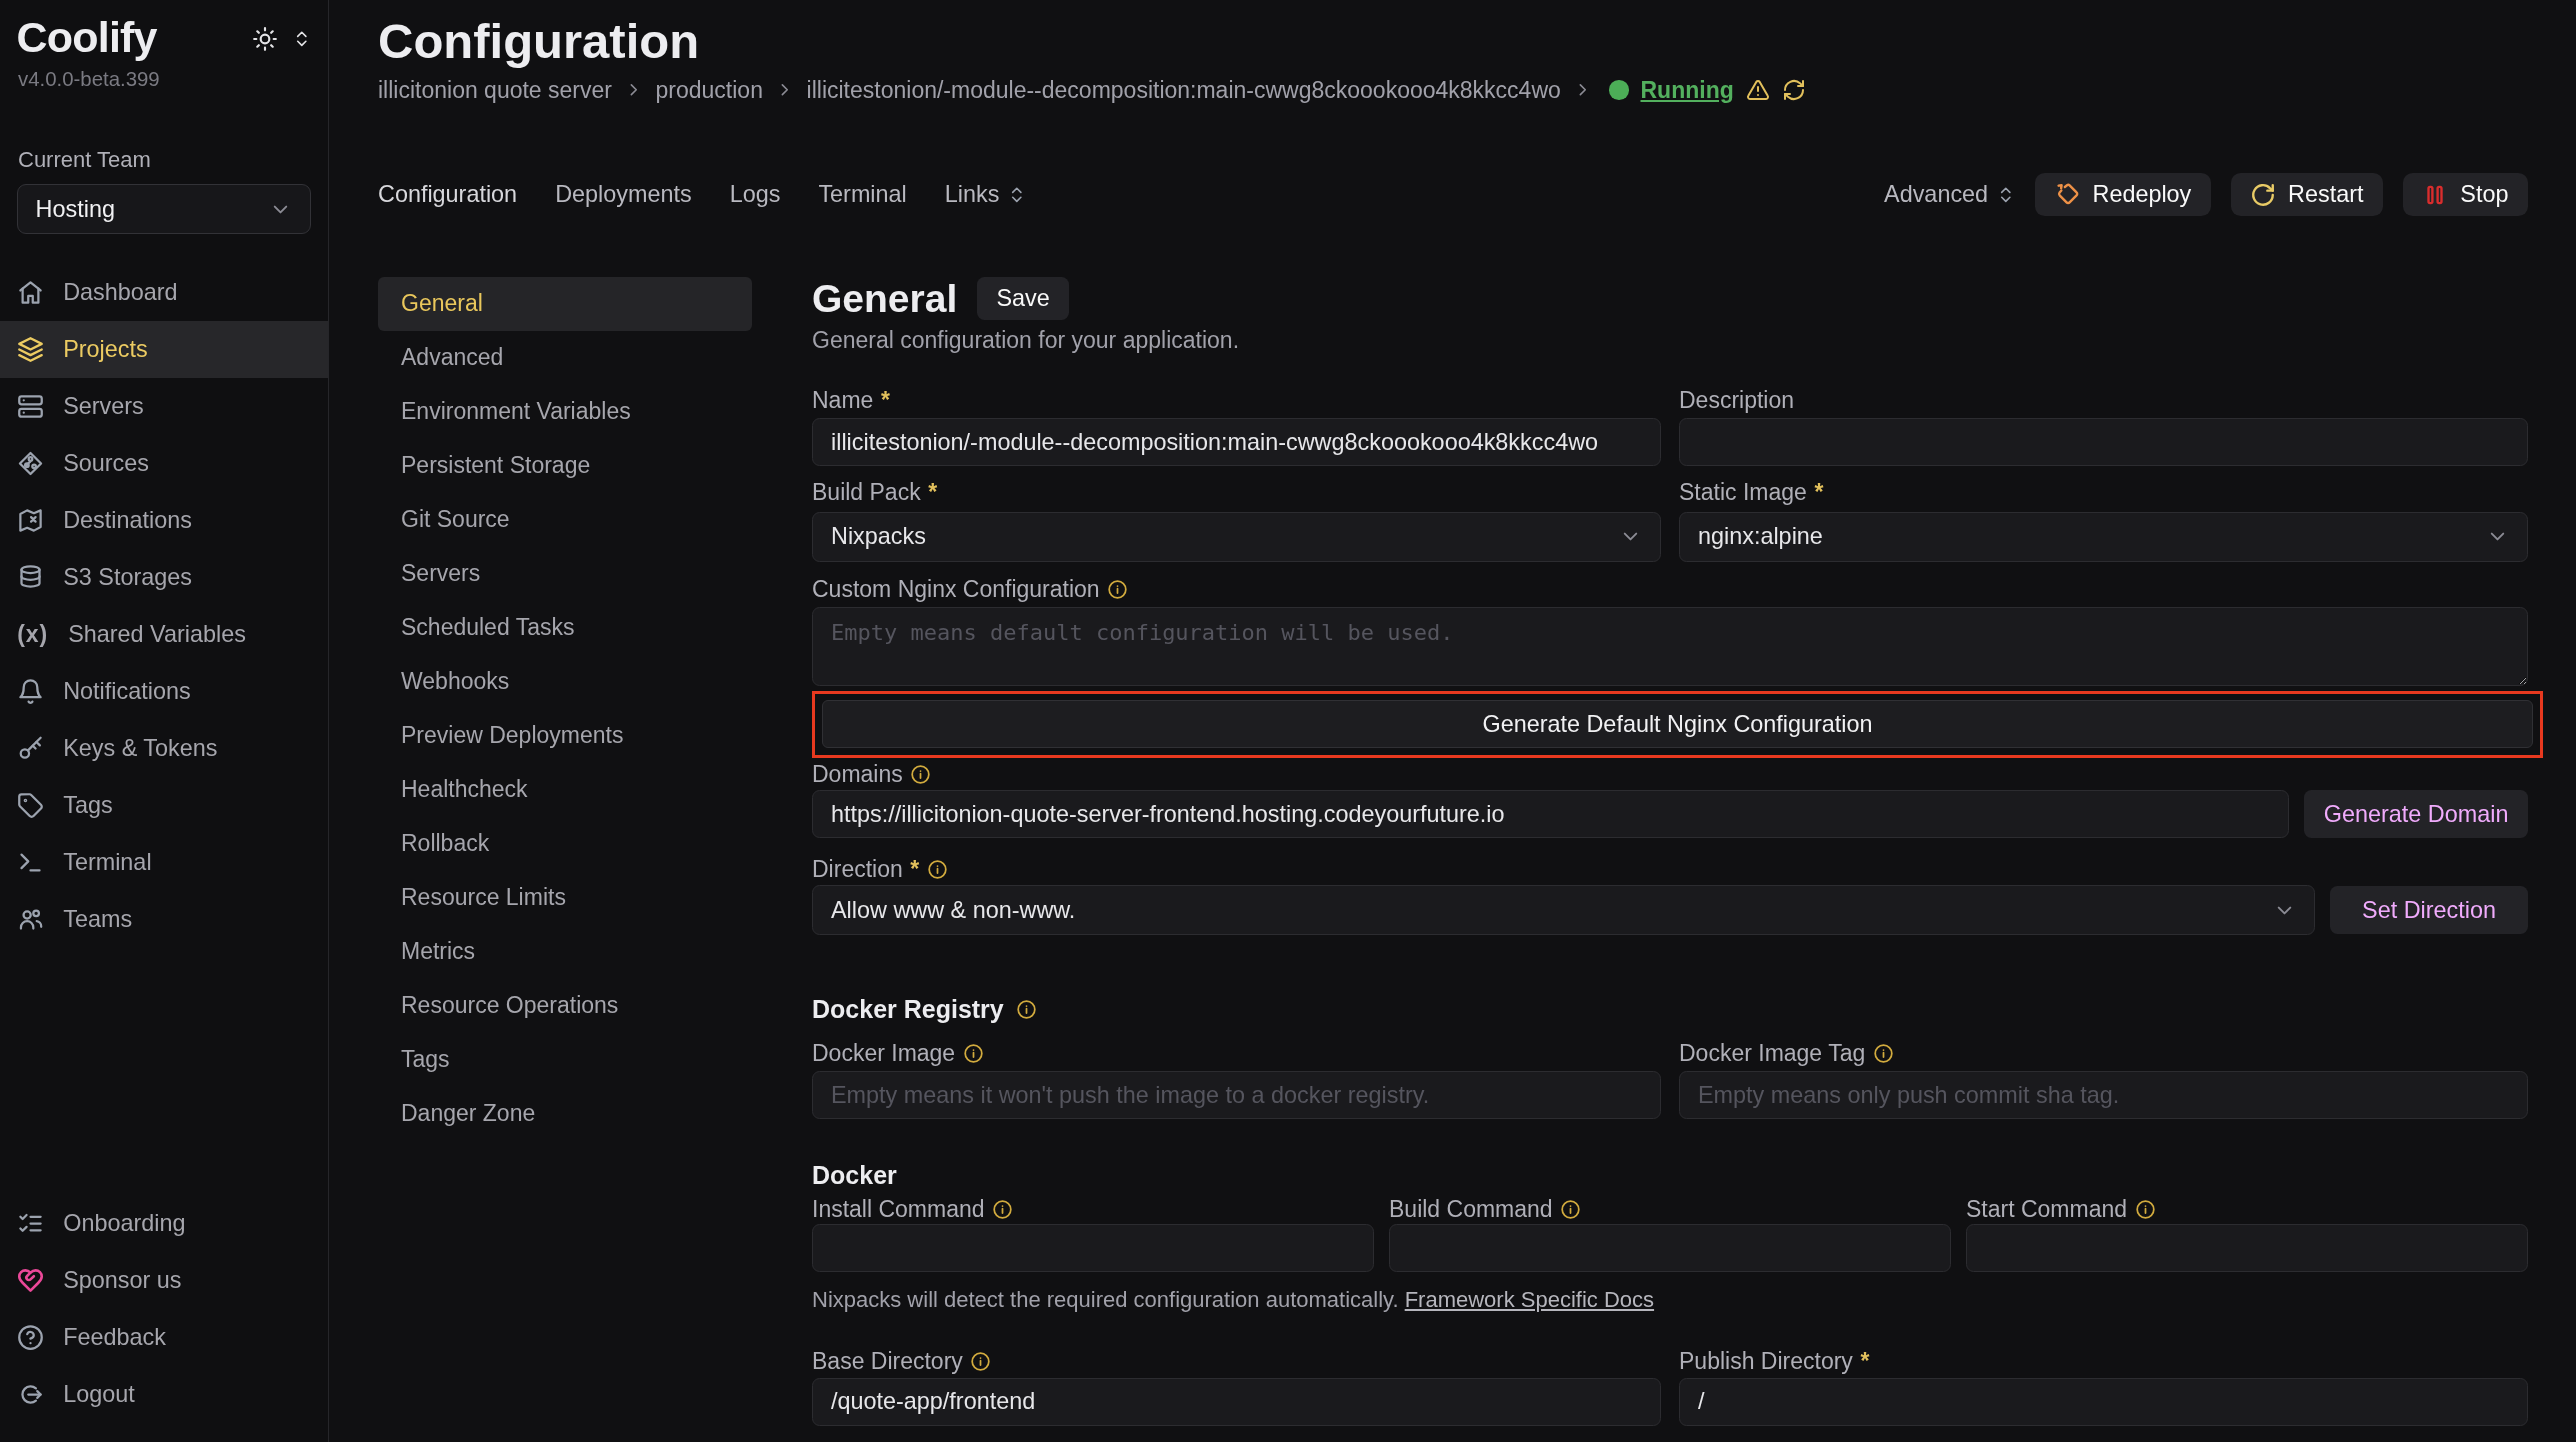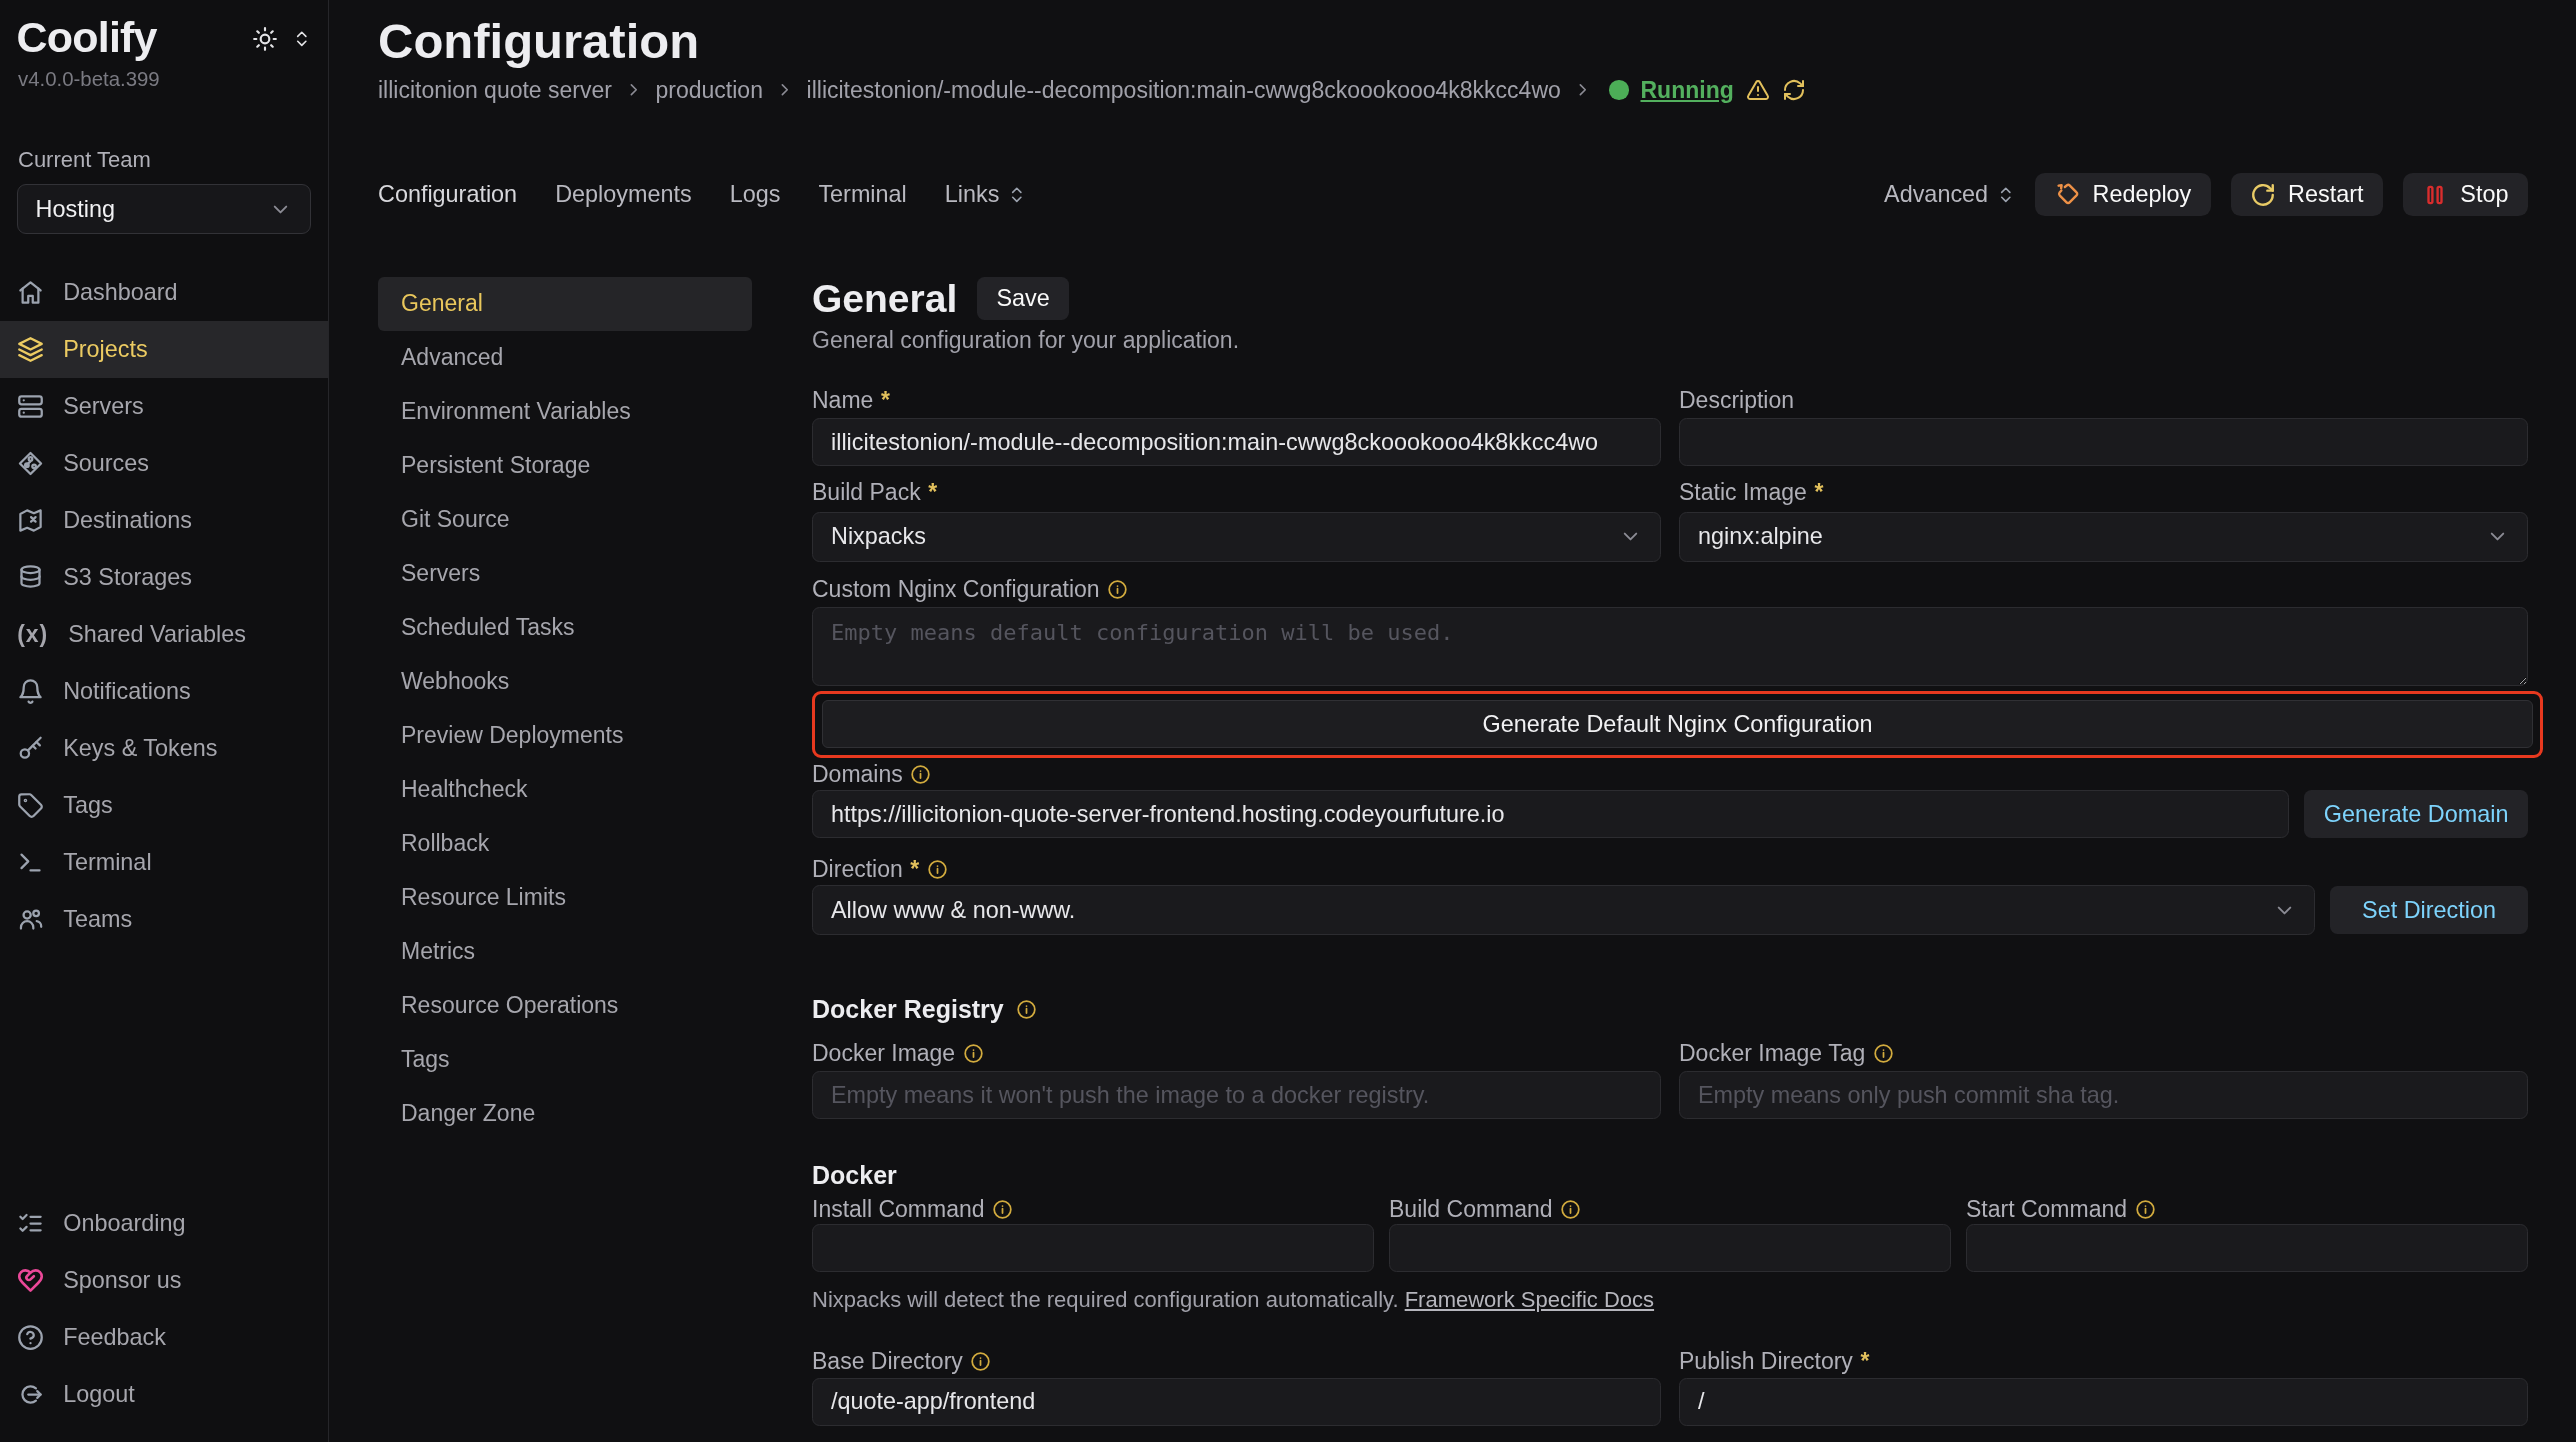--- a/index.html
+++ b/index.html
@@ -83,27 +83,27 @@
     padding:0 18px; height:48px; outline:none;
   }
   input::placeholder, textarea::placeholder { color:#55555e; }
   textarea { height:79px; padding:12px 18px; resize:vertical;
              font-family:"DejaVu Sans Mono", monospace; font-size:22px; }
   .select { height:50px; background:#1a1a1d; border:0.8px solid #2c2c30; border-radius:7.6px;
             display:flex; align-items:center; padding:0 18px; color:#e7e7ea; cursor:pointer; }
   .select .chev { margin-left:auto; color:#8b8b94; width:23px; height:23px; }
   .chev { width:23px; height:23px; }
 
-  .annot { margin-top:4.5px; border:3.8px solid #e8391f; padding:6.8px; border-radius:9px; margin-right:-15px; }
+  .annot { margin-top:4.5px; border:3.8px solid #e8391f; padding:6.8px; border-radius:0; margin-right:-15px; }
   .gen-btn { height:48px; background:#1d1d20; border:0.8px solid #303034; border-radius:6px;
              display:flex; align-items:center; justify-content:center; color:#f1f1f3; cursor:pointer; }
   .row { display:flex; align-items:center; gap:15px; }
   .side-btn { height:48px; min-width:198px; background:#232327; border-radius:7.6px;
               display:flex; align-items:center; justify-content:center; padding:0 19.6px;
-              color:#7dd3fc; cursor:pointer; white-space:nowrap; }
+              color:#f0abfc; cursor:pointer; white-space:nowrap; }
   .h3 { font-size:25px; font-weight:700; display:flex; align-items:center; gap:12px; }
   .note { margin-top:15px; color:#a1a1aa; font-size:22px; }
   .note a { color:#b6b6bd; text-decoration:underline; cursor:pointer; }
 
   .mt8{margin-top:6px}.mt4{margin-top:3px}.mt6{margin-top:4.5px}.mt18{margin-top:13.6px}
   .mt20{margin-top:15px}.mt22{margin-top:16.6px}.mt24{margin-top:18px}
   .mt45{margin-top:34px}.mt48{margin-top:36px}.mt56{margin-top:42px}.mt80{margin-top:60px}.mt2{margin-top:1.5px}
 </style>
 </head>
 <body>

